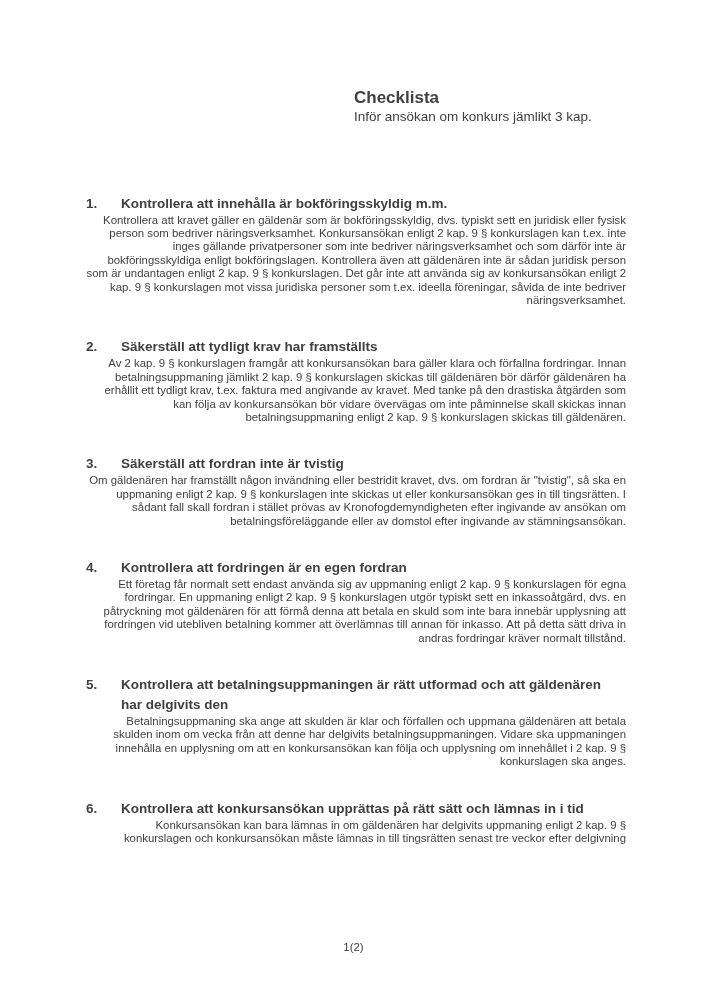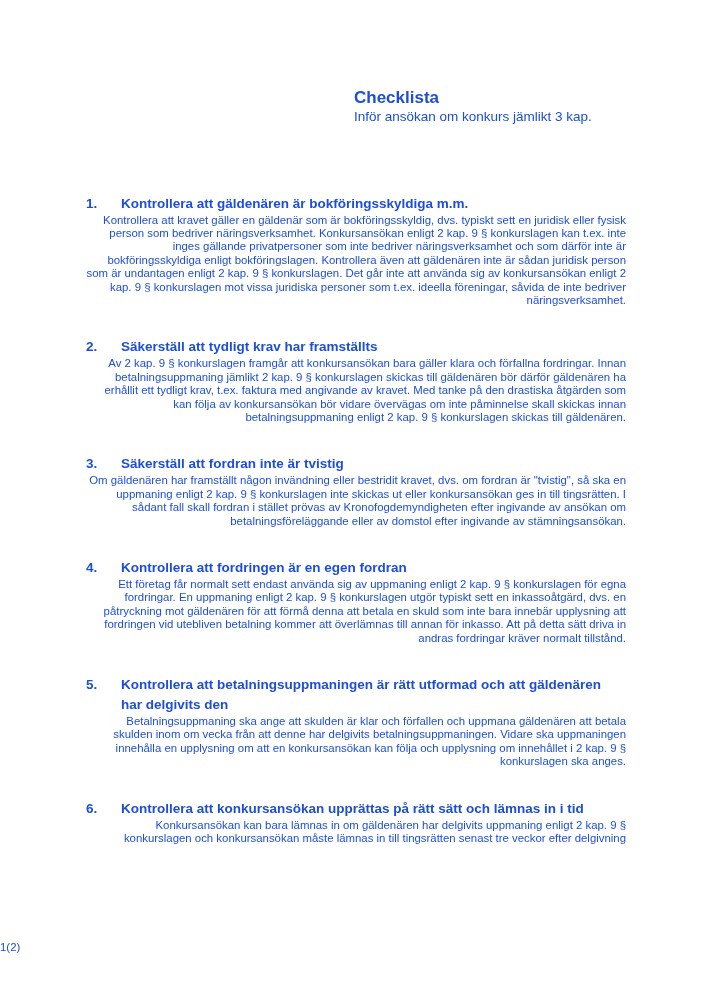--- a/index.html
+++ b/index.html
@@ -3,21 +3,21 @@
 <meta charset="utf-8">
 <style>
   * { margin: 0; padding: 0; box-sizing: border-box; }
   html, body { background: #ffffff; }
   .page {
     position: relative;
     width: 707px;
     height: 1000px;
     margin: 0 auto;
     background: #ffffff;
-    color: #1d4ed8;
+    color: #404040;
     font-family: "Liberation Sans", "DejaVu Sans", sans-serif;
     overflow: hidden;
   }
   .content {
     position: absolute;
     top: 0;
     left: 86px;
     width: 540px;
   }
   .doc-header {
@@ -60,40 +60,40 @@
   }
   .section-body p:last-child {
     margin-bottom: 0;
     text-align: right;
   }
   .page-footer {
     position: absolute;
     top: 941px;
     left: 0;
     right: 0;
-    text-align: left;
+    text-align: center;
     font-size: 11.4px;
     line-height: 13.4px;
   }
 </style>
 </head>
 <body>
 
 <div class="page">
   <div class="content">
 
     <div class="doc-header">
       <div class="doc-title">Checklista</div>
       <div class="doc-subtitle-line">Inför ansökan om konkurs jämlikt 3 kap.</div>
     </div>
 
     <div class="section first">
       <div class="section-heading">
         <span class="section-number">1.</span>
-        <span class="section-title">Kontrollera att gäldenären är bokföringsskyldiga m.m.</span>
+        <span class="section-title">Kontrollera att innehålla är bokföringsskyldig m.m.</span>
       </div>
       <div class="section-body">
         <p>Kontrollera att kravet gäller en gäldenär som är bokföringsskyldig, dvs. typiskt sett en juridisk eller fysisk person som bedriver näringsverksamhet. Konkursansökan enligt 2 kap. 9 § konkurslagen kan t.ex. inte inges gällande privatpersoner som inte bedriver näringsverksamhet och som därför inte är bokföringsskyldiga enligt bokföringslagen. Kontrollera även att gäldenären inte är sådan juridisk person som är undantagen enligt 2 kap. 9 § konkurslagen. Det går inte att använda sig av konkursansökan enligt 2 kap. 9 § konkurslagen mot vissa juridiska personer som t.ex. ideella föreningar, såvida de inte bedriver näringsverksamhet.</p>
       </div>
     </div>
 
     <div class="section">
       <div class="section-heading">
         <span class="section-number">2.</span>
         <span class="section-title">Säkerställ att tydligt krav har framställts</span>

